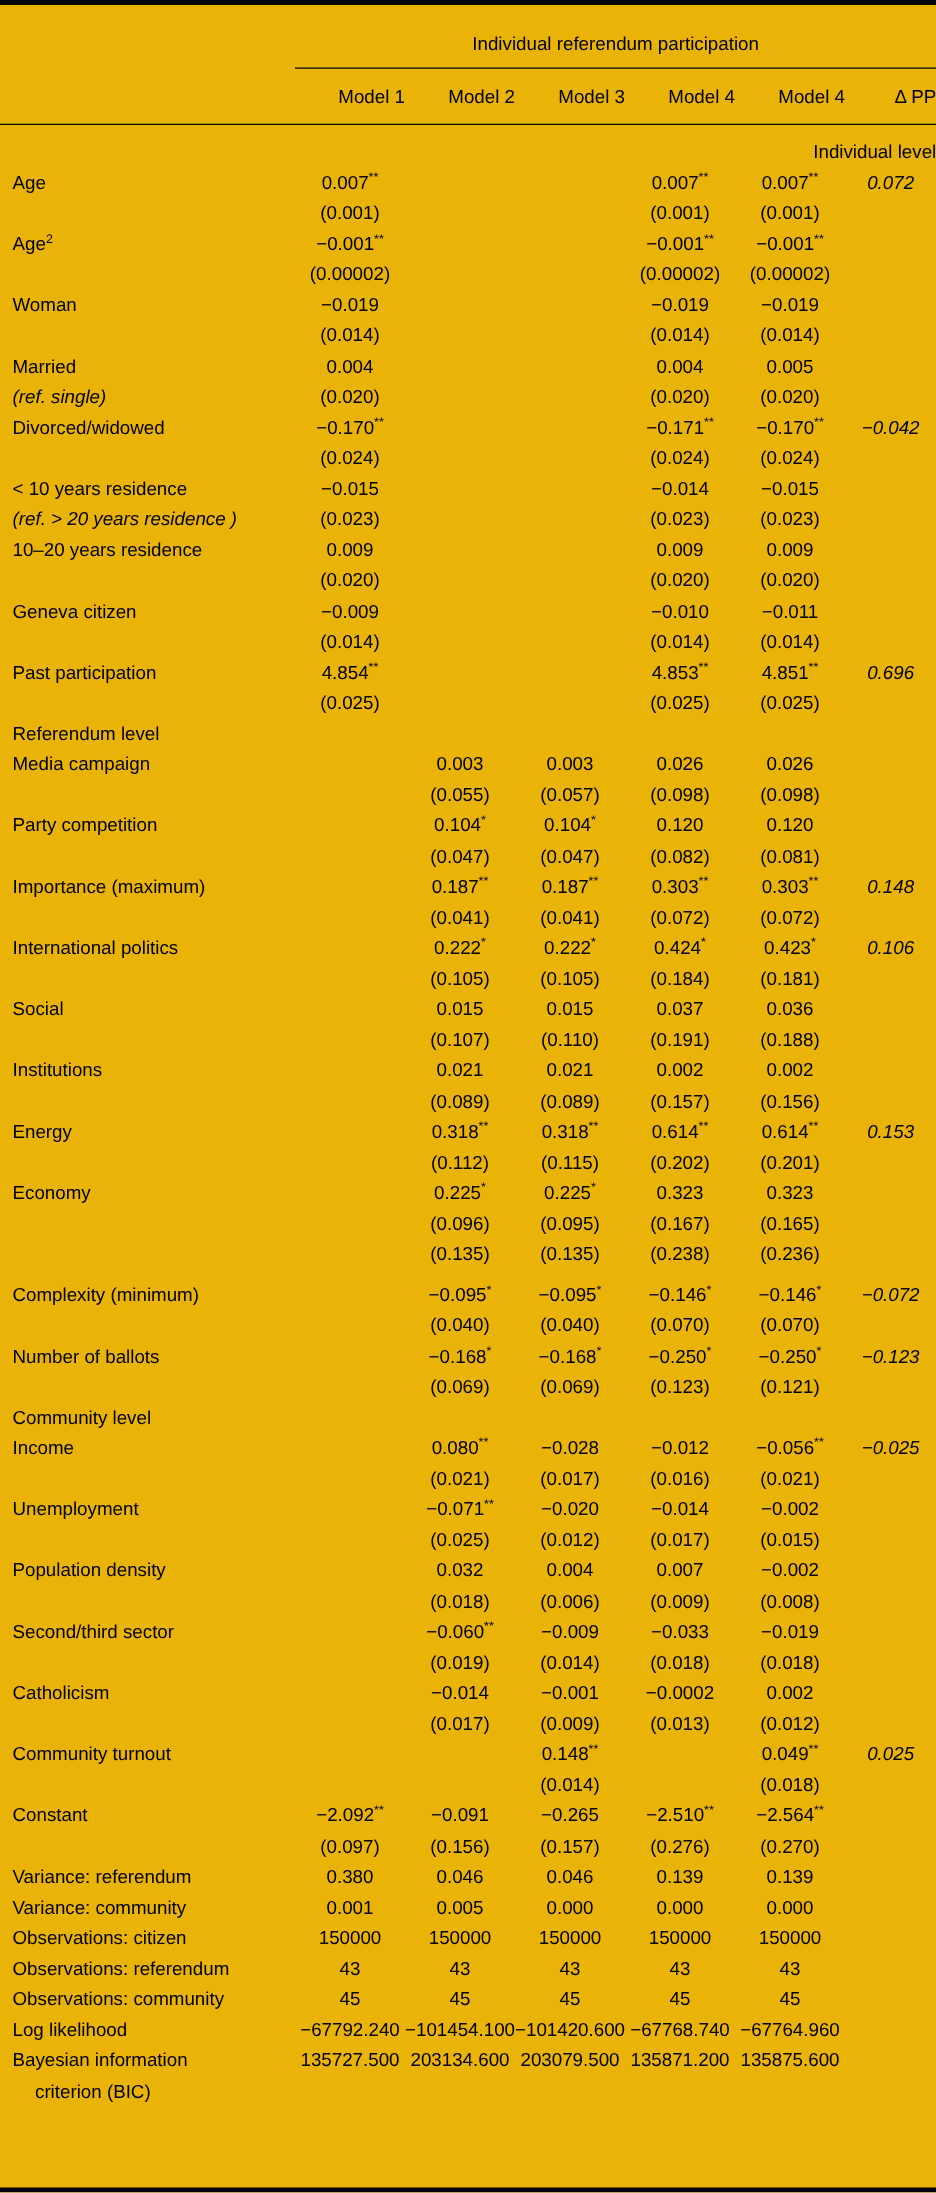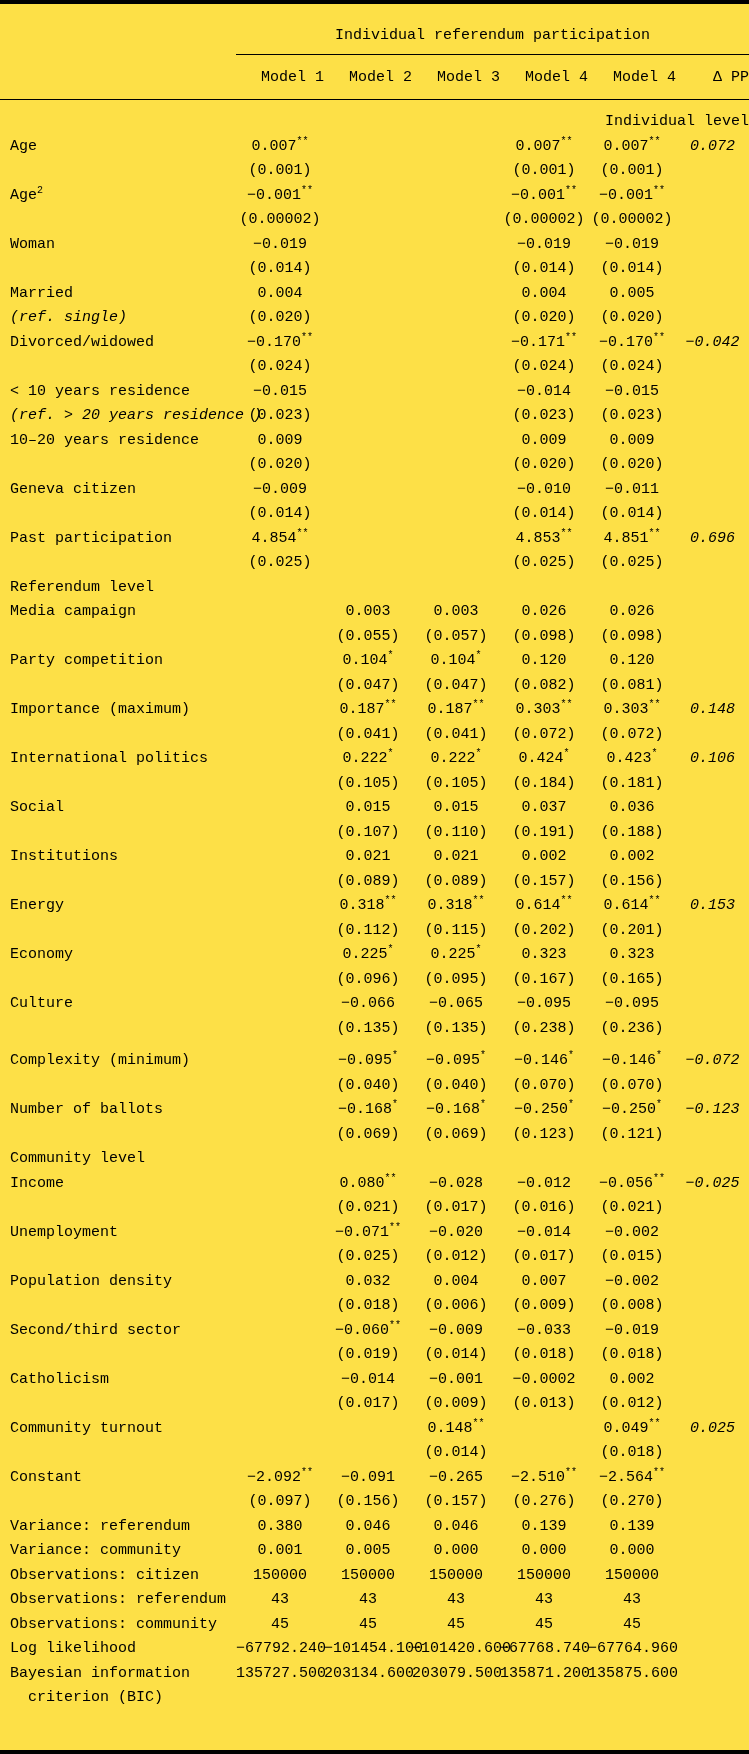--- a/index.html
+++ b/index.html
@@ -1,23 +1,23 @@
 <!DOCTYPE html>
 <html><head>
 <meta charset="utf-8">
 <style>
   html, body { margin: 0; padding: 0; background: #ffffff; }
   .page {
     width: 749px;
     height: 1754px;
     box-sizing: border-box;
-    background: #fde047;
+    background: #eab308;
     border-top: 4px solid #000;
     border-bottom: 4px solid #000;
-    font-family: Liberation Mono, monospace;
+    font-family: Liberation Sans, sans-serif;
     font-size: 15px;
     color: #000;
     overflow: hidden;
   }
   table.regtable {
     width: 749px;
     border-collapse: collapse;
     table-layout: fixed;
   }
   col.c-label { width: 236px; }
@@ -393,29 +393,20 @@
         <tr>
           <td class="label"></td>
           <td class="num"></td>
           <td class="num">(0.096)</td>
           <td class="num">(0.095)</td>
           <td class="num">(0.167)</td>
           <td class="num">(0.165)</td>
           <td class="dpp"></td>
         </tr>
         <tr>
-          <td class="label">Culture</td>
-          <td class="num"></td>
-          <td class="num">−0.066</td>
-          <td class="num">−0.065</td>
-          <td class="num">−0.095</td>
-          <td class="num">−0.095</td>
-          <td class="dpp"></td>
-        </tr>
-        <tr>
           <td class="label"></td>
           <td class="num"></td>
           <td class="num">(0.135)</td>
           <td class="num">(0.135)</td>
           <td class="num">(0.238)</td>
           <td class="num">(0.236)</td>
           <td class="dpp"></td>
         </tr>
         <tr class="gap">
           <td class="label">Complexity (minimum)</td>

